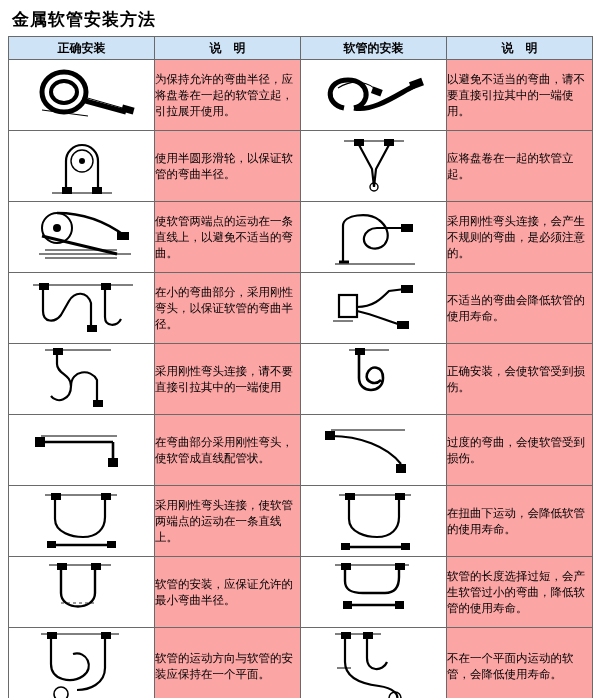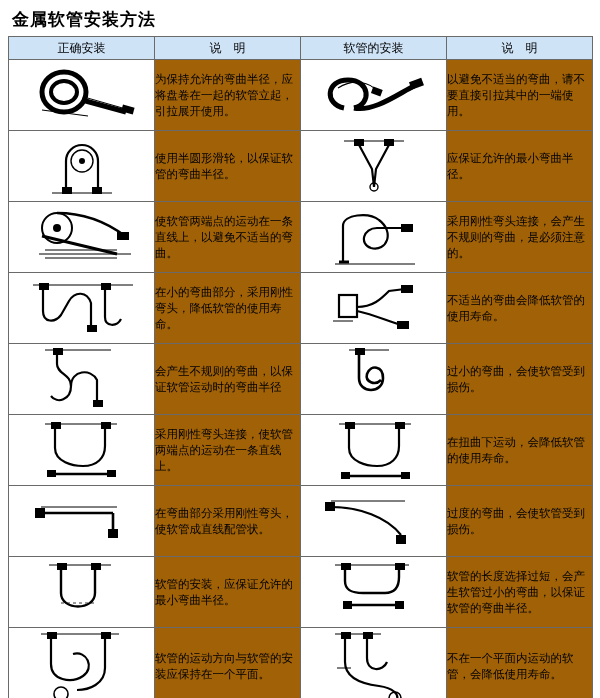--- a/index.html
+++ b/index.html
@@ -37,35 +37,35 @@
   }
   table.hose-table th,
   table.hose-table td {
     border: 1px solid #6a6a6a;
     padding: 0;
     vertical-align: middle;
   }
   thead th {
     background: #cfe3f7;
     font-size: 12px;
-    font-weight: normal;
+    font-weight: bold;
     height: 22px;
     text-align: center;
     color: #000;
   }
   col.img-col { width: 146px; }
   col.txt-col { width: 146px; }
 
   td.img-cell {
     background: #ffffff;
     text-align: center;
     height: 70px;
   }
   td.txt-cell {
-    background: #a16207;
+    background: #fca5a5;
     font-size: 11.5px;
     line-height: 16px;
     padding: 5px 7px;
     text-align: left;
     color: #000;
   }
   .fig {
     display: block;
     margin: 0 auto;
   }
@@ -153,21 +153,21 @@
                 <path d="M44 8 L58 34 L60 52 L62 34 L76 8"></path>
                 <path d="M40 8 h10 M70 8 h10" stroke-width="3"></path>
                 <rect x="40" y="4" width="10" height="7" fill="#000" stroke="none"></rect>
                 <rect x="70" y="4" width="10" height="7" fill="#000" stroke="none"></rect>
                 <path d="M30 6 h60" stroke-width="1"></path>
                 <circle cx="60" cy="52" r="4" stroke-width="1.4"></circle>
               </g>
             </svg>
           </span>
         </td>
-        <td class="txt-cell">应保证允许的最小弯曲半径。</td>
+        <td class="txt-cell">应将盘卷在一起的软管立起。</td>
       </tr>
 
       <tr>
         <td class="img-cell">
           <span class="fig">
             <svg width="130" height="62" viewBox="0 0 130 62">
               <g stroke="#000" fill="none" stroke-width="2">
                 <circle cx="40" cy="22" r="15"></circle>
                 <circle cx="40" cy="22" r="4" fill="#000" stroke="none"></circle>
                 <path d="M40 7 C70 7 92 18 108 30" stroke-width="2.4"></path>
@@ -203,21 +203,21 @@
                 <path d="M26 10 L26 34 C26 46 38 46 44 38 L52 24 C58 14 70 14 74 26 L74 50"></path>
                 <path d="M88 10 L88 40 C88 50 100 50 104 42"></path>
                 <rect x="22" y="6" width="10" height="7" fill="#000" stroke="none"></rect>
                 <rect x="84" y="6" width="10" height="7" fill="#000" stroke="none"></rect>
                 <rect x="70" y="48" width="10" height="7" fill="#000" stroke="none"></rect>
                 <path d="M16 8 h100" stroke-width="1"></path>
               </g>
             </svg>
           </span>
         </td>
-        <td class="txt-cell">在小的弯曲部分，采用刚性弯头，降低软管的使用寿命。</td>
+        <td class="txt-cell">在小的弯曲部分，采用刚性弯头，以保证软管的弯曲半径。</td>
         <td class="img-cell">
           <span class="fig">
             <svg width="130" height="62" viewBox="0 0 130 62">
               <g stroke="#000" fill="none" stroke-width="2.2">
                 <rect x="30" y="18" width="18" height="22" fill="none"></rect>
                 <path d="M48 30 C64 30 72 22 80 14 L96 12"></path>
                 <path d="M48 34 C66 38 78 44 92 48"></path>
                 <rect x="92" y="8" width="12" height="8" fill="#000" stroke="none"></rect>
                 <rect x="88" y="44" width="12" height="8" fill="#000" stroke="none"></rect>
                 <path d="M24 44 h20" stroke-width="1"></path>
@@ -235,33 +235,64 @@
               <g stroke="#000" fill="none" stroke-width="2.2">
                 <path d="M40 8 L40 20 C40 30 54 30 54 42 C54 56 40 60 34 52"></path>
                 <path d="M54 42 C54 26 74 24 80 36 L80 60"></path>
                 <rect x="36" y="4" width="10" height="7" fill="#000" stroke="none"></rect>
                 <rect x="76" y="56" width="10" height="7" fill="#000" stroke="none"></rect>
                 <path d="M28 6 h66" stroke-width="1"></path>
               </g>
             </svg>
           </span>
         </td>
-        <td class="txt-cell">会产生不规则的弯曲，以保证软管运动时的弯曲半径</td>
+        <td class="txt-cell">采用刚性弯头连接，请不要直接引拉其中的一端使用</td>
         <td class="img-cell">
           <span class="fig">
             <svg width="130" height="70" viewBox="0 0 130 70">
               <g stroke="#000" fill="none" stroke-width="2.6">
                 <path d="M50 8 L50 34 C50 50 74 50 74 34 C74 22 62 20 58 30 C56 38 66 42 72 36"></path>
                 <rect x="46" y="4" width="10" height="7" fill="#000" stroke="none"></rect>
                 <path d="M40 6 h40" stroke-width="1"></path>
               </g>
             </svg>
           </span>
         </td>
-        <td class="txt-cell">过小的弯曲，会使软管受到损伤。</td>
+        <td class="txt-cell">正确安装，会使软管受到损伤。</td>
+      </tr>
+
+      <tr>
+        <td class="img-cell">
+          <span class="fig">
+            <svg width="130" height="56" viewBox="0 0 130 56">
+              <g stroke="#000" fill="none" stroke-width="2.6">
+                <path d="M24 20 L96 20"></path>
+                <path d="M96 20 L96 40"></path>
+                <rect x="18" y="15" width="10" height="10" fill="#000" stroke="none"></rect>
+                <rect x="91" y="36" width="10" height="9" fill="#000" stroke="none"></rect>
+                <path d="M24 14 h76" stroke-width="1"></path>
+              </g>
+            </svg>
+          </span>
+        </td>
+        <td class="txt-cell">在弯曲部分采用刚性弯头，使软管成直线配管状。</td>
+        <td class="img-cell">
+          <span class="fig">
+            <svg width="130" height="56" viewBox="0 0 130 56">
+              <g stroke="#000" fill="none" stroke-width="2.2">
+                <path d="M22 14 C50 14 78 24 92 42"></path>
+                <path d="M92 42 L92 46"></path>
+                <rect x="16" y="9" width="10" height="9" fill="#000" stroke="none"></rect>
+                <rect x="87" y="42" width="10" height="9" fill="#000" stroke="none"></rect>
+                <path d="M22 8 h74" stroke-width="1"></path>
+              </g>
+            </svg>
+          </span>
+        </td>
+        <td class="txt-cell">过度的弯曲，会使软管受到损伤。</td>
       </tr>
 
       <tr>
         <td class="img-cell">
           <span class="fig">
             <svg width="130" height="64" viewBox="0 0 130 64">
               <g stroke="#000" fill="none" stroke-width="2.2">
                 <path d="M38 8 L38 30 C38 44 56 48 66 48 C80 48 88 40 88 28 L88 8"></path>
                 <rect x="34" y="4" width="10" height="7" fill="#000" stroke="none"></rect>
                 <rect x="84" y="4" width="10" height="7" fill="#000" stroke="none"></rect>
@@ -283,51 +314,20 @@
                 <rect x="86" y="4" width="10" height="7" fill="#000" stroke="none"></rect>
                 <path d="M30 6 h72" stroke-width="1"></path>
                 <path d="M36 58 h60" stroke-width="2.6"></path>
                 <rect x="32" y="54" width="9" height="7" fill="#000" stroke="none"></rect>
                 <rect x="92" y="54" width="9" height="7" fill="#000" stroke="none"></rect>
               </g>
             </svg>
           </span>
         </td>
         <td class="txt-cell">在扭曲下运动，会降低软管的使用寿命。</td>
-      </tr>
-
-      <tr>
-        <td class="img-cell">
-          <span class="fig">
-            <svg width="130" height="56" viewBox="0 0 130 56">
-              <g stroke="#000" fill="none" stroke-width="2.6">
-                <path d="M24 20 L96 20"></path>
-                <path d="M96 20 L96 40"></path>
-                <rect x="18" y="15" width="10" height="10" fill="#000" stroke="none"></rect>
-                <rect x="91" y="36" width="10" height="9" fill="#000" stroke="none"></rect>
-                <path d="M24 14 h76" stroke-width="1"></path>
-              </g>
-            </svg>
-          </span>
-        </td>
-        <td class="txt-cell">在弯曲部分采用刚性弯头，使软管成直线配管状。</td>
-        <td class="img-cell">
-          <span class="fig">
-            <svg width="130" height="56" viewBox="0 0 130 56">
-              <g stroke="#000" fill="none" stroke-width="2.2">
-                <path d="M22 14 C50 14 78 24 92 42"></path>
-                <path d="M92 42 L92 46"></path>
-                <rect x="16" y="9" width="10" height="9" fill="#000" stroke="none"></rect>
-                <rect x="87" y="42" width="10" height="9" fill="#000" stroke="none"></rect>
-                <path d="M22 8 h74" stroke-width="1"></path>
-              </g>
-            </svg>
-          </span>
-        </td>
-        <td class="txt-cell">过度的弯曲，会使软管受到损伤。</td>
       </tr>
 
       <tr>
         <td class="img-cell">
           <span class="fig">
             <svg width="130" height="66" viewBox="0 0 130 66">
               <g stroke="#000" fill="none" stroke-width="2.4">
                 <path d="M44 8 L44 34 C44 52 78 52 78 34 L78 8"></path>
                 <rect x="40" y="4" width="10" height="7" fill="#000" stroke="none"></rect>
                 <rect x="74" y="4" width="10" height="7" fill="#000" stroke="none"></rect>
@@ -346,21 +346,21 @@
                 <rect x="32" y="4" width="10" height="7" fill="#000" stroke="none"></rect>
                 <rect x="86" y="4" width="10" height="7" fill="#000" stroke="none"></rect>
                 <path d="M26 6 h74" stroke-width="1"></path>
                 <path d="M40 46 h48" stroke-width="2.4"></path>
                 <rect x="34" y="42" width="9" height="8" fill="#000" stroke="none"></rect>
                 <rect x="86" y="42" width="9" height="8" fill="#000" stroke="none"></rect>
               </g>
             </svg>
           </span>
         </td>
-        <td class="txt-cell">软管的长度选择过短，会产生软管过小的弯曲，以保证软管的弯曲半径。</td>
+        <td class="txt-cell">软管的长度选择过短，会产生软管过小的弯曲，降低软管的使用寿命。</td>
       </tr>
 
       <tr>
         <td class="img-cell">
           <span class="fig">
             <svg width="130" height="76" viewBox="0 0 130 76">
               <g stroke="#000" fill="none" stroke-width="2.2">
                 <path d="M34 8 L34 36 C34 52 54 56 66 48 C78 40 70 22 56 26"></path>
                 <path d="M88 8 L88 40 C88 56 72 62 60 62"></path>
                 <rect x="30" y="4" width="10" height="7" fill="#000" stroke="none"></rect>

